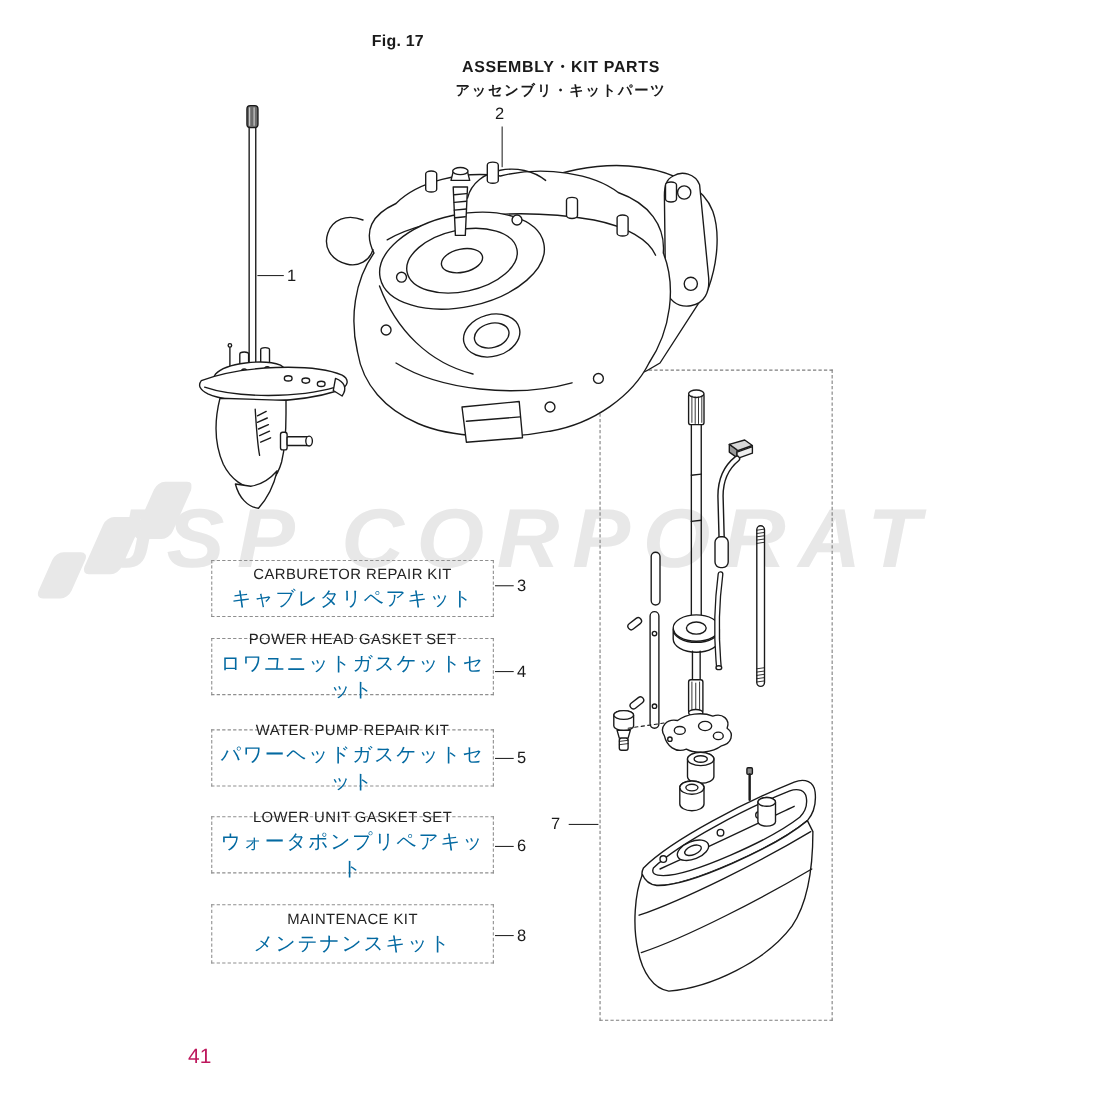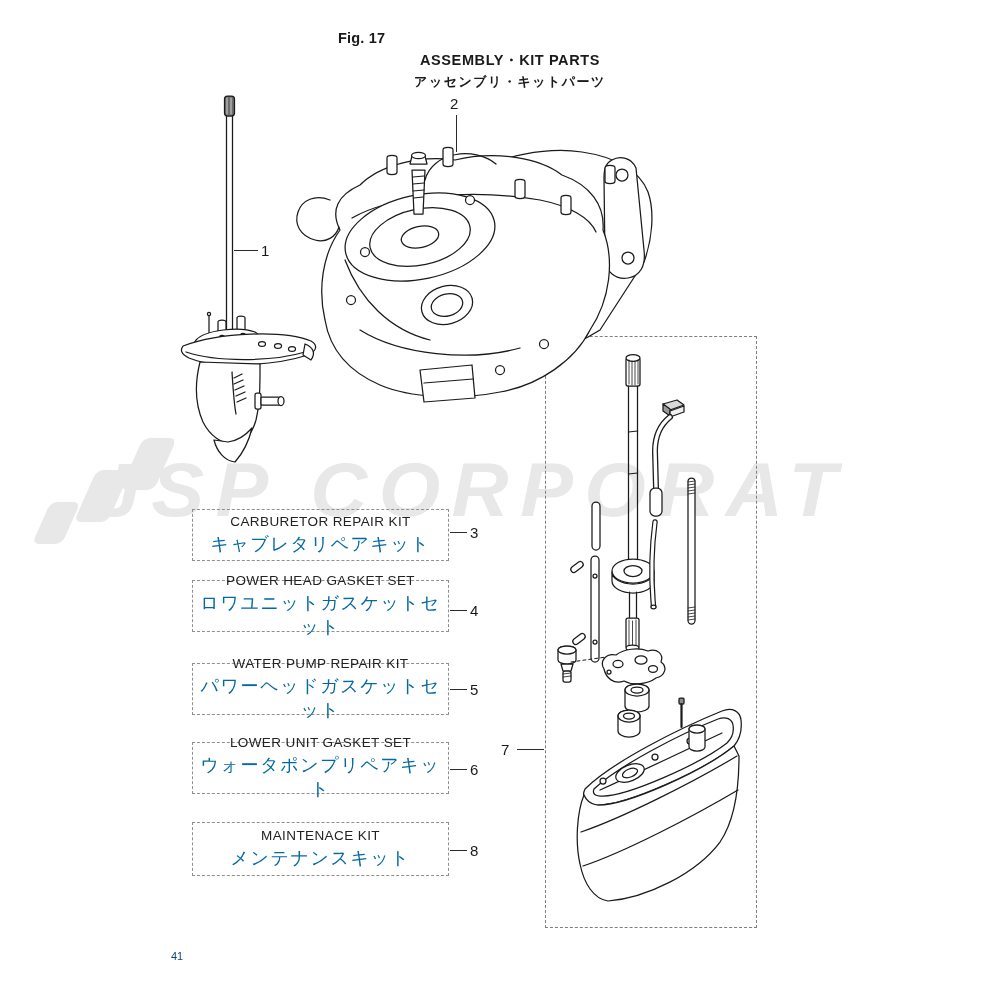--- a/index.html
+++ b/index.html
@@ -41,21 +41,21 @@
     display:flex; flex-direction:column; align-items:center; justify-content:center;
     gap:3px; background:transparent;
   }
   .kit-box .en { font-size:13.5px; letter-spacing:.4px; color:#222; }
   .kit-box .ja { font-size:18px; letter-spacing:1.6px; color:#0369a1;text-align:center; }
   
   .callout { position:absolute; z-index:3; font-size:15px; color:#1a1a1a; }
   .leader-h { position:absolute; z-index:3; height:0; border-top:1.4px solid #2b2b2b; }
   .leader-v { position:absolute; z-index:3; width:0; border-left:1.4px solid #2b2b2b; }
   
-  .page-num { position:absolute; left:171px; top:950px; font-size:11px; color:#0c4a6e; z-index:3; }
+  .page-num { position:absolute; left:171px; top:950px; font-size:19px; color:#be185d; z-index:3; }
 </style>
 </head>
 <body>
 
 <div class="page">
 
   <div class="fig-label">Fig. 17</div>
   <div class="heading">
     <div class="en">ASSEMBLY・KIT PARTS</div>
     <div class="ja">アッセンブリ・キットパーツ</div>

